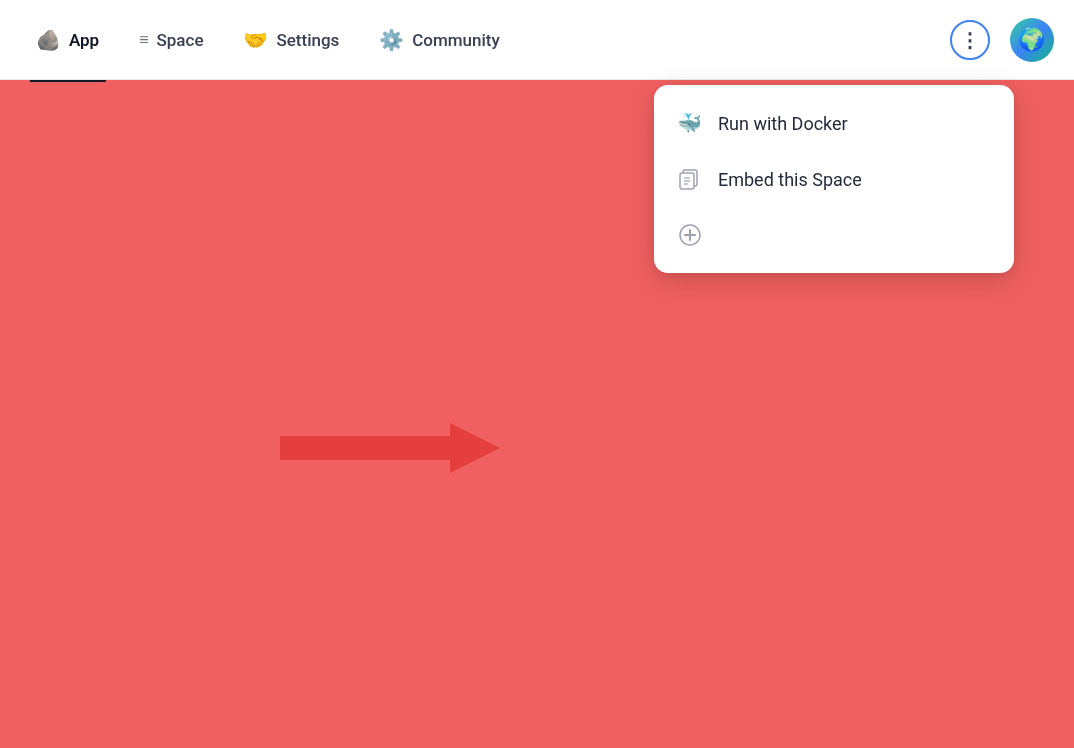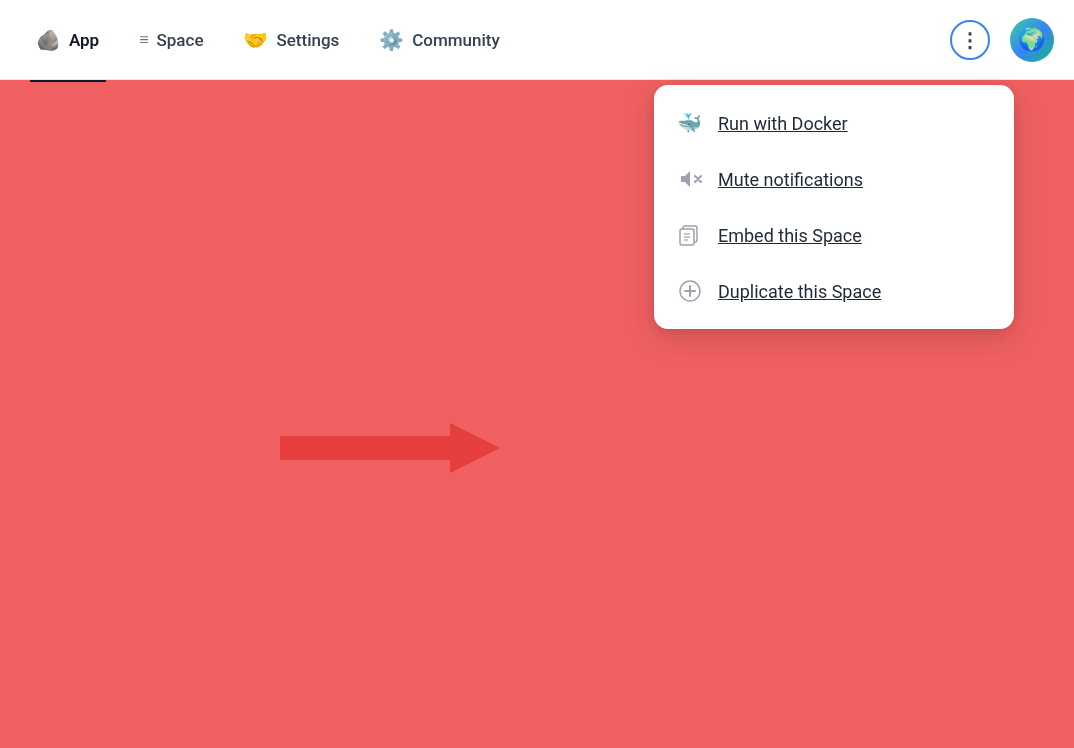--- a/index.html
+++ b/index.html
@@ -147,21 +147,20 @@
       align-items: center;
       justify-content: center;
       flex-shrink: 0;
       color: #6b7280;
       font-size: 20px;
     }
 
     .dropdown-label {
       font-weight: 400;
       color: #1f2937;
-      text-decoration: underline;
     }
   </style>
 </head>
 <body>
 
 <div class="header">
   <nav class="nav-tabs">
 
     <div class="nav-tab active">
       <span class="tab-icon">🪨</span>
@@ -210,29 +209,20 @@
   <div class="dropdown-item">
     <div class="dropdown-icon">
       <span style="font-size:20px;">🐳</span>
     </div>
     <span class="dropdown-label">Run with Docker</span>
   </div>
 
 
 
 
-  <div class="dropdown-item">
-    <div class="dropdown-icon">
-      <svg width="24" height="24" viewBox="0 0 24 24" fill="none">
-        <path d="M3 9v6h4l5 5V4L7 9H3z" fill="#9ca3af"></path>
-        <path d="M17 9l6 6M23 9l-6 6" stroke="#9ca3af" stroke-width="2" stroke-linecap="round"></path>
-      </svg>
-    </div>
-    <span class="dropdown-label">Mute notifications</span>
-  </div>
 
   <div class="dropdown-item">
     <div class="dropdown-icon">
       <svg width="24" height="24" viewBox="0 0 24 24" fill="none">
         <rect x="5" y="3" width="14" height="16" rx="2" stroke="#9ca3af" stroke-width="1.5" fill="none"></rect>
         <rect x="2" y="6" width="14" height="16" rx="2" stroke="#9ca3af" stroke-width="1.5" fill="white"></rect>
         <line x1="6" y1="11" x2="12" y2="11" stroke="#9ca3af" stroke-width="1.2"></line>
         <line x1="6" y1="14" x2="12" y2="14" stroke="#9ca3af" stroke-width="1.2"></line>
         <line x1="6" y1="17" x2="10" y2="17" stroke="#9ca3af" stroke-width="1.2"></line>
       </svg>
@@ -241,16 +231,15 @@
   </div>
 
   <div class="dropdown-item">
     <div class="dropdown-icon">
       <svg width="24" height="24" viewBox="0 0 24 24" fill="none">
         <circle cx="12" cy="12" r="10" stroke="#9ca3af" stroke-width="1.5" fill="none"></circle>
         <line x1="12" y1="7" x2="12" y2="17" stroke="#9ca3af" stroke-width="2" stroke-linecap="round"></line>
         <line x1="7" y1="12" x2="17" y2="12" stroke="#9ca3af" stroke-width="2" stroke-linecap="round"></line>
       </svg>
     </div>
-    <span class="dropdown-label">Duplicate this Space</span>
   </div>
 
 </div>
 
 </body></html>

